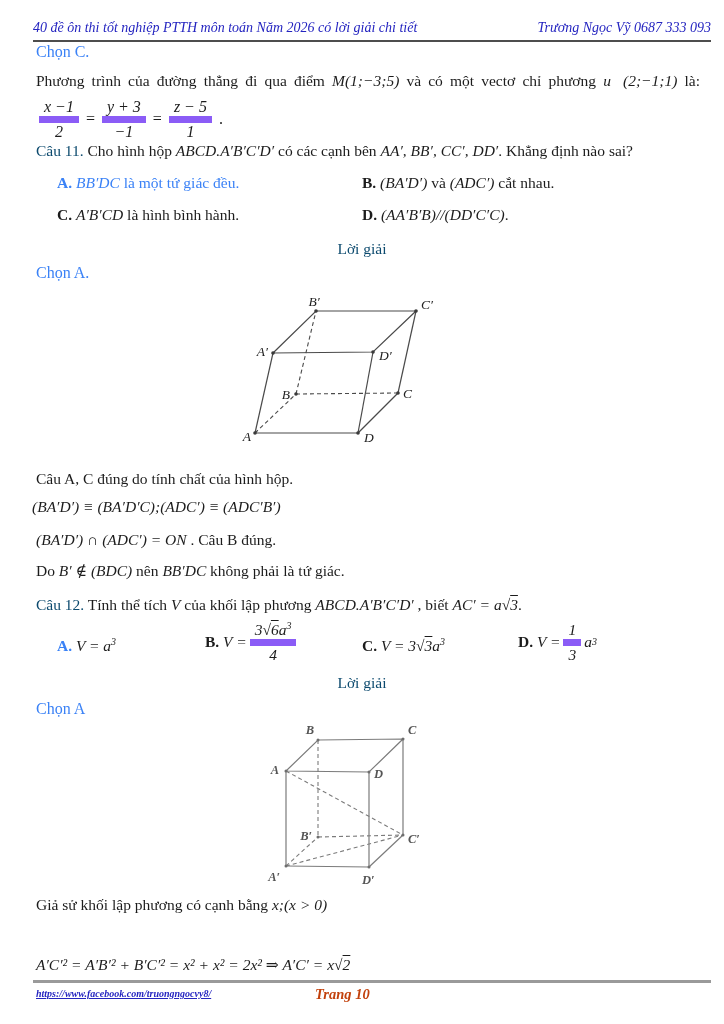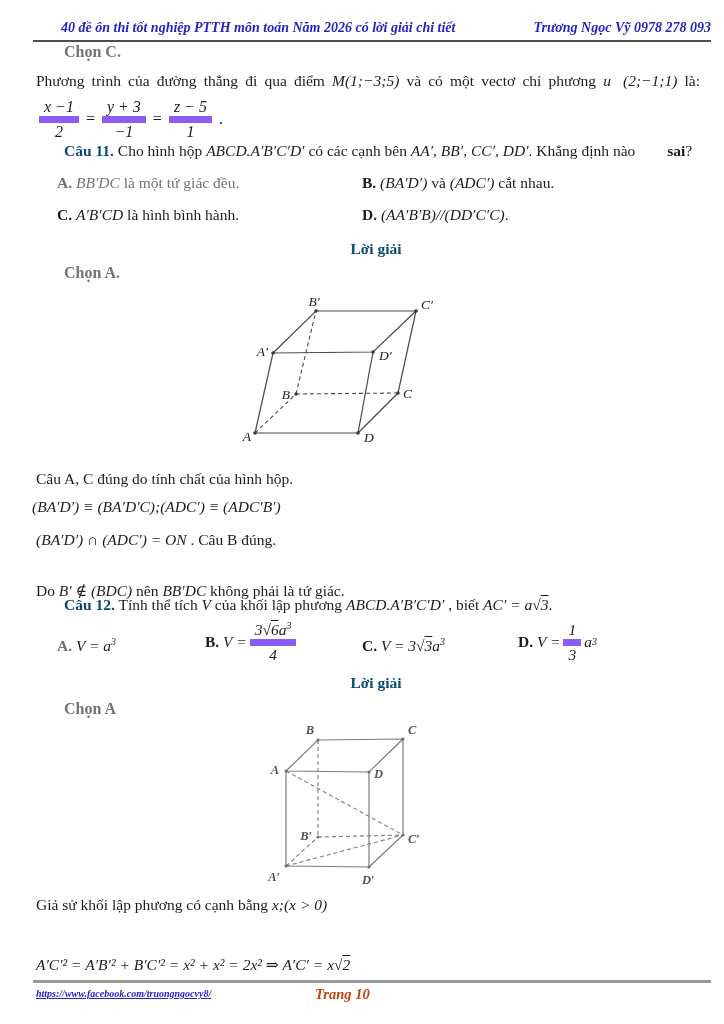--- a/index.html
+++ b/index.html
@@ -1,24 +1,24 @@
 <!DOCTYPE html>
 <html><head>
 <meta charset="utf-8">
 <style>
   html,body{margin:0;padding:0;background:#ffffff;}
   .page{position:relative;width:724px;height:1024px;background:#ffffff;overflow:hidden;
         font-family:"Liberation Serif","DejaVu Serif",serif;color:#1c1c1c;font-size:15.5px;}
   .abs{position:absolute;}
-  .b{font-weight:bold;margin-left:28px;}
+  .b{font-weight:normal;}
   .i{font-style:italic;}
   .m{font-style:italic;}
   .blue{color:#2424c0;}
   .bblue{color:#0c4a6e;}
-  .red{color:#737373;}
+  .red{color:#3b82f6;}
   .header-bar{top:20px;left:33px;width:678px;display:flex;justify-content:space-between;
               border-bottom:2px solid #4d4d4d;padding-bottom:4px;font-size:14px;}
   .para{top:70px;left:36px;width:664px;text-align:justify;text-align-last:justify;line-height:1.4;}
   .frac{display:inline-block;vertical-align:middle;text-align:center;line-height:1.15;margin:0 3px;}
   .frac .fn{display:block;padding:0 5px;border-bottom:7px solid #8b5cf6;}
   .frac .fd{display:block;}
   .rad{text-decoration:overline;}
   sup{font-size:10px;line-height:0;}
   .opt-letter{font-weight:bold;}
   .center-line{left:0;right:0;text-align:center;}
@@ -32,21 +32,21 @@
   .fig2-label{font-size:12.5px;font-style:italic;font-weight:bold;fill:#555555;}
   .inflex{display:inline-flex;align-items:center;}
 </style>
 </head>
 <body>
 
 <div class="page">
 
   <div class="abs header-bar">
     <span class="b i blue">40 đề ôn thi tốt nghiệp PTTH môn toán Năm 2026 có lời giải chi tiết</span>
-    <span class="b i blue">Trương Ngọc Vỹ  0978 278 093</span>
+    <span class="b i blue">Trương Ngọc Vỹ  0687 333 093</span>
   </div>
 
   <div class="abs b red" style="top:43px;left:36px;font-size:16px;">Chọn C.</div>
 
   <div class="abs para">
     <span>Phương trình của đường thẳng đi qua điểm </span><span class="m">M(1;−3;5)</span><span> và có một vectơ chỉ phương </span><span class="m">u⃗(2;−1;1)</span><span> là:</span>
   </div>
 
   <div class="abs eqline" style="top:98px;left:36px;font-size:16px;">
     <span class="frac"><span class="fn">x −1</span><span class="fd">2</span></span>
@@ -117,21 +117,21 @@
       <text x="183" y="14">C′</text>
       <text x="76" y="11" text-anchor="middle">B′</text>
     </g>
   </svg>
 
   <div class="abs" style="top:470px;left:36px;">Câu A, C đúng do tính chất của hình hộp.</div>
   <div class="abs eqline" style="top:498px;left:32px;text-align:right;">(BA′D′) ≡ (BA′D′C);(ADC′) ≡ (ADC′B′)</div>
   <div class="abs" style="top:531px;left:36px;">
     <span class="m">(BA′D′) ∩ (ADC′) = ON</span><span> . Câu B đúng.</span>
   </div>
-  <div class="abs" style="top:562px;left:36px;margin-top:20px;">
+  <div class="abs" style="top:562px;left:36px;">
     <span>Do </span><span class="m">B′ ∉ (BDC)</span><span> nên </span><span class="m">BB′DC</span><span> không phải là tứ giác.</span>
   </div>
 
   <div class="abs" style="top:596px;left:36px;width:672px;">
     <span class="b bblue">Câu 12.</span>
     <span>Tính thể tích </span><span class="m">V</span><span> của khối lập phương </span><span class="m">ABCD.A′B′C′D′</span><span> , biết </span><span class="m">AC′ = a√</span><span class="m rad">3</span><span>.</span>
   </div>
 
   <div class="abs" style="top:637px;left:57px;">
     <span class="opt-letter red">A.</span>

